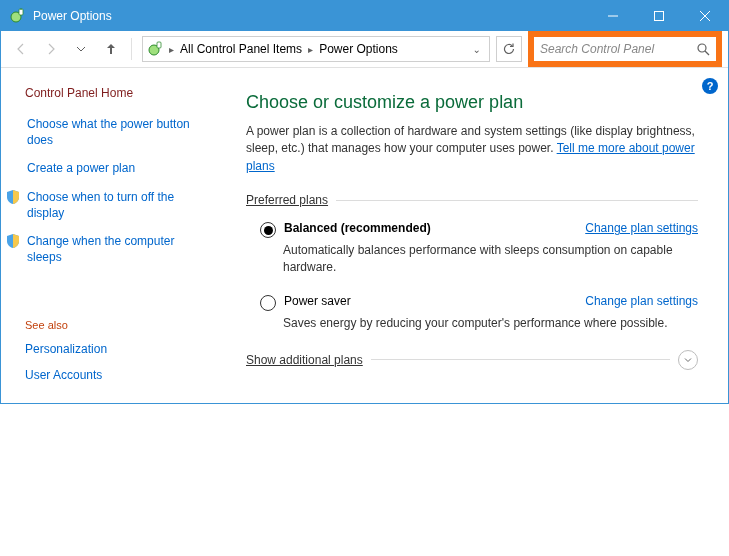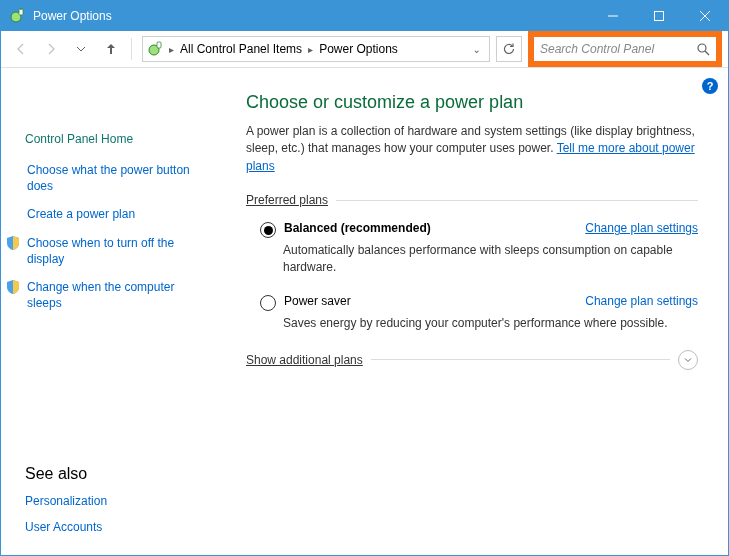--- a/index.html
+++ b/index.html
@@ -1,16 +1,16 @@
 <!DOCTYPE html>
 <html><head>
 <meta charset="utf-8">
 <style>
   html, body { margin:0; padding:0; font-family: "Segoe UI", Arial, sans-serif; font-size:12px; background:#fff; color:#000; }
-  .window { width:729px; height:556px; box-sizing:border-box; border:1px solid #3a94d6; display:flex; flex-direction:column; }
+  .window { width:729px; height:404px; box-sizing:border-box; border:1px solid #3a94d6; display:flex; flex-direction:column; }
   .titlebar { height:30px; background:#3a94d6; color:#fff; display:flex; align-items:center; }
   .titlebar .app-icon { width:16px; height:16px; margin:0 8px; }
   .titlebar .title { flex:1; font-size:12px; }
   .tb-btn { width:46px; height:30px; display:flex; align-items:center; justify-content:center; }
   .navbar { height:36px; border-bottom:1px solid #e1e1e1; display:flex; align-items:center; padding:0 6px; gap:2px; background:#fff; }
   .nav-btn { width:28px; height:28px; display:flex; align-items:center; justify-content:center; color:#606060; border-radius:2px; }
   .nav-btn.disabled { color:#c0c0c0; }
   .nav-sep { width:1px; height:22px; background:#e1e1e1; margin:0 4px; }
   .breadcrumb { flex:1; height:24px; border:1px solid #cfcfcf; display:flex; align-items:center; padding:0 4px; margin:0 4px; background:#fff; }
   .bc-icon { width:16px; height:16px; margin-right:4px; }
@@ -19,24 +19,24 @@
   .bc-spacer { flex:1; }
   .bc-drop { color:#606060; padding:0 4px; font-size:10px; }
   .refresh-btn { width:24px; height:24px; border:1px solid #cfcfcf; display:flex; align-items:center; justify-content:center; color:#606060; margin-right:4px; }
   .searchbox { width:170px; height:24px; border:6px solid #f97316; display:flex; align-items:center; padding:0 6px; color:#777; }
   .searchbox .ph { flex:1; font-style:italic; color:#888; white-space:nowrap; overflow:hidden; }
   .searchbox .mag { color:#606060; font-size:13px; }
   .content { flex:1; display:flex; overflow:hidden; position:relative; }
   .helpballoon { position:absolute; top:10px; right:10px; width:16px; height:16px; border-radius:50%; background:#0066cc; color:#fff; font-size:11px; font-weight:bold; display:flex; align-items:center; justify-content:center; }
   .leftcol { width:215px; box-sizing:border-box; padding:18px 6px 14px 24px; display:flex; flex-direction:column; }
   .leftcol .nav-links { flex:1; }
-  .cph { color:#0f766e; font-size:12px; margin-bottom:16px;margin-top:46px; }
+  .cph { color:#7f1d1d; font-size:12px; margin-bottom:16px; }
   .side-link { color:#0066cc; font-size:12px; margin-bottom:12px; line-height:1.35; cursor:pointer; display:flex; align-items:flex-start; gap:6px; }
   .side-link .icon-slot { width:16px; flex:0 0 16px; margin-left:-20px; }
-  .see-also { color:#000000; font-size:16px; margin-top:auto; margin-bottom:10px; }
+  .see-also { color:#c2410c; font-size:11px; margin-top:auto; margin-bottom:10px; }
   .rightcol { flex:1; padding:24px 30px 10px 30px; overflow:auto; }
   .h1 { color:#0a6b3a; font-size:18px; font-weight:400; margin-bottom:10px; }
   .desc { font-size:12px; color:#333; line-height:1.45; margin-bottom:18px; }
   .desc a { color:#0066cc; text-decoration:underline; }
   .sect-label { font-size:12px; color:#333;text-decoration:underline; }
   .sect-bar { display:flex; align-items:center; gap:8px; margin-bottom:14px; }
   .sect-line { flex:1; height:1px; background:#dcdcdc; }
   .expand-btn { width:18px; height:18px; border:1px solid #bdbdbd; border-radius:50%; display:flex; align-items:center; justify-content:center; color:#6b6b6b; font-size:10px; }
   .plan { margin:0 0 18px 14px; }
   .plan-row { display:flex; align-items:flex-start; }

